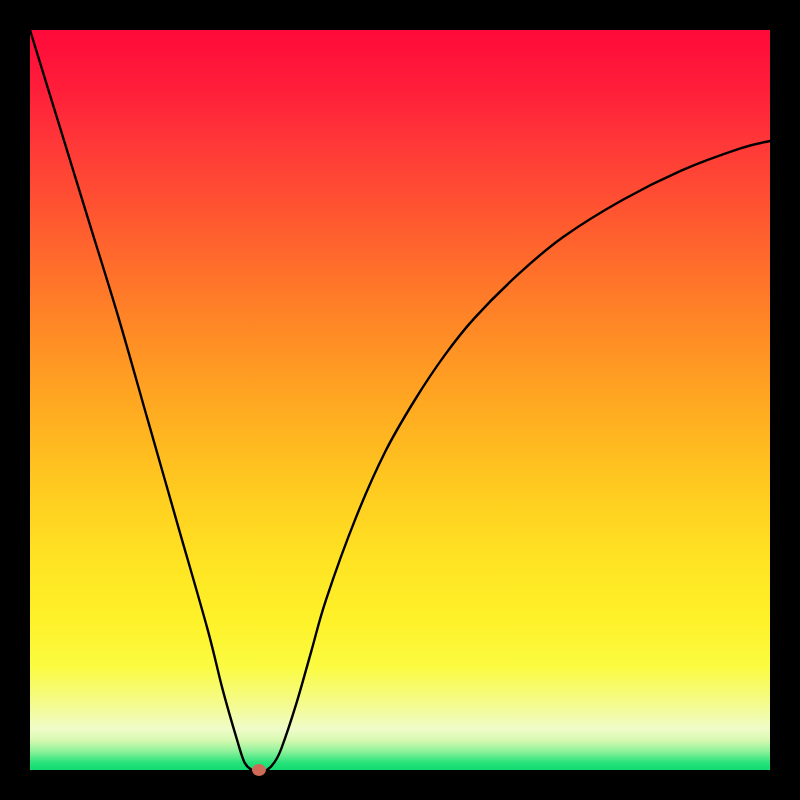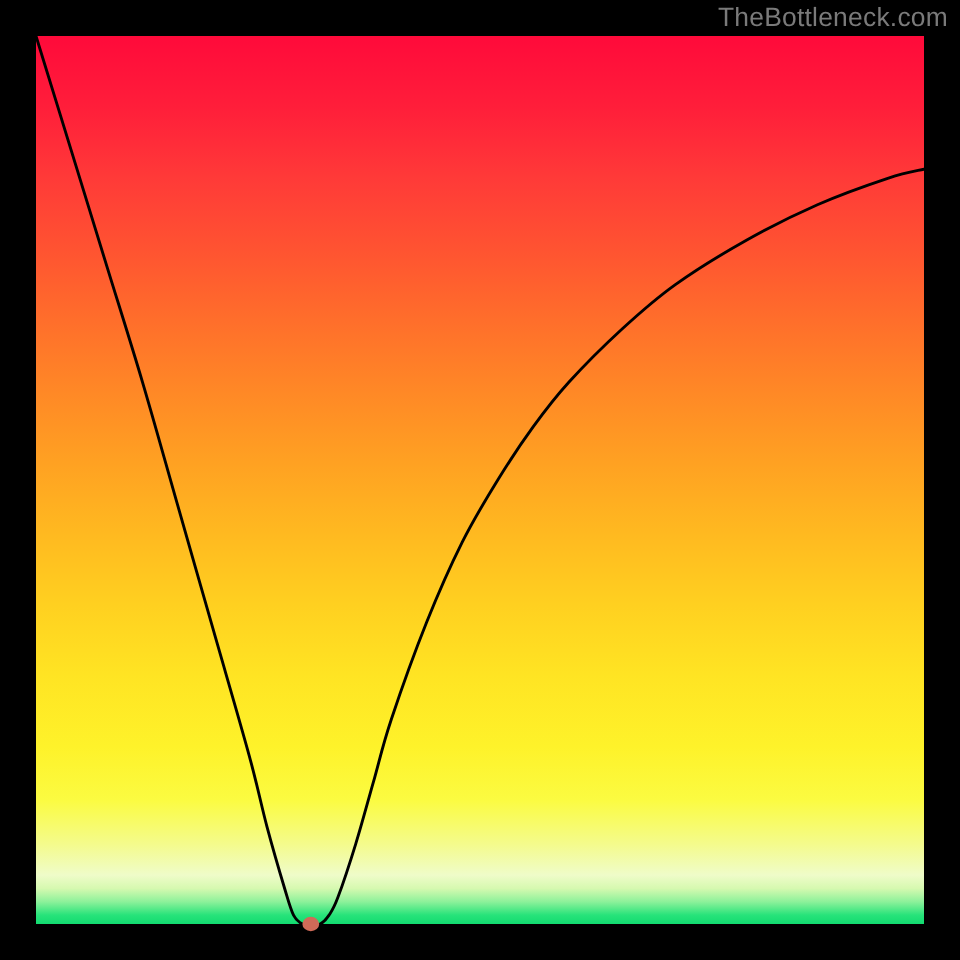--- a/index.html
+++ b/index.html
@@ -66,20 +66,19 @@
     height: 12px;
     border-radius: 50% / 50%;
     background: #d06a58;
     transform: translate(-50%, -50%);
   }
 </style>
 </head>
 <body>
 
 <div class="frame">
-  <div class="watermark">TheBottleneck.com</div>
   <div class="plot">
     <svg class="curve" viewBox="0 0 740 740" preserveAspectRatio="none">
       <path id="curve-path" d="M 0.00 0.00 C 4.93 16.03, 19.73 64.13, 29.60 96.20 C 39.47 128.27, 49.33 160.33, 59.20 192.40 C 69.07 224.47, 78.93 255.30, 88.80 288.60 C 98.67 321.90, 108.53 357.67, 118.40 392.20 C 128.27 426.73, 138.13 461.27, 148.00 495.80 C 157.87 530.33, 170.20 572.27, 177.60 599.40 C 185.00 626.53, 187.47 640.10, 192.40 658.60 C 197.33 677.10, 203.50 698.07, 207.20 710.40 C 210.90 722.73, 212.13 727.67, 214.60 732.60 C 217.07 737.53, 219.53 738.77, 222.00 740.00 C 224.47 741.23, 226.93 740.00, 229.40 740.00 C 231.87 740.00, 234.33 741.23, 236.80 740.00 C 239.27 738.77, 241.73 736.30, 244.20 732.60 C 246.67 728.90, 247.90 727.67, 251.60 717.80 C 255.30 707.93, 261.47 689.43, 266.40 673.40 C 271.33 657.37, 276.27 638.87, 281.20 621.60 C 286.13 604.33, 288.60 592.00, 296.00 569.80 C 303.40 547.60, 315.73 513.07, 325.60 488.40 C 335.47 463.73, 345.33 441.53, 355.20 421.80 C 365.07 402.07, 374.93 386.03, 384.80 370.00 C 394.67 353.97, 404.53 339.17, 414.40 325.60 C 424.27 312.03, 431.67 302.17, 444.00 288.60 C 456.33 275.03, 473.60 257.77, 488.40 244.20 C 503.20 230.63, 515.53 219.53, 532.80 207.20 C 550.07 194.87, 572.27 181.30, 592.00 170.20 C 611.73 159.10, 631.47 149.23, 651.20 140.60 C 670.93 131.97, 695.60 123.33, 710.40 118.40 C 725.20 113.47, 735.07 112.23, 740.00 111.00" fill="none" stroke="#000" stroke-width="2.4" stroke-linejoin="round" stroke-linecap="round"></path>
     </svg>
     <div class="marker" id="marker" style="left: 229.4px; top: 740px; background: rgb(208, 106, 88);"></div>
   </div>
 </div>
 
 </body></html>

